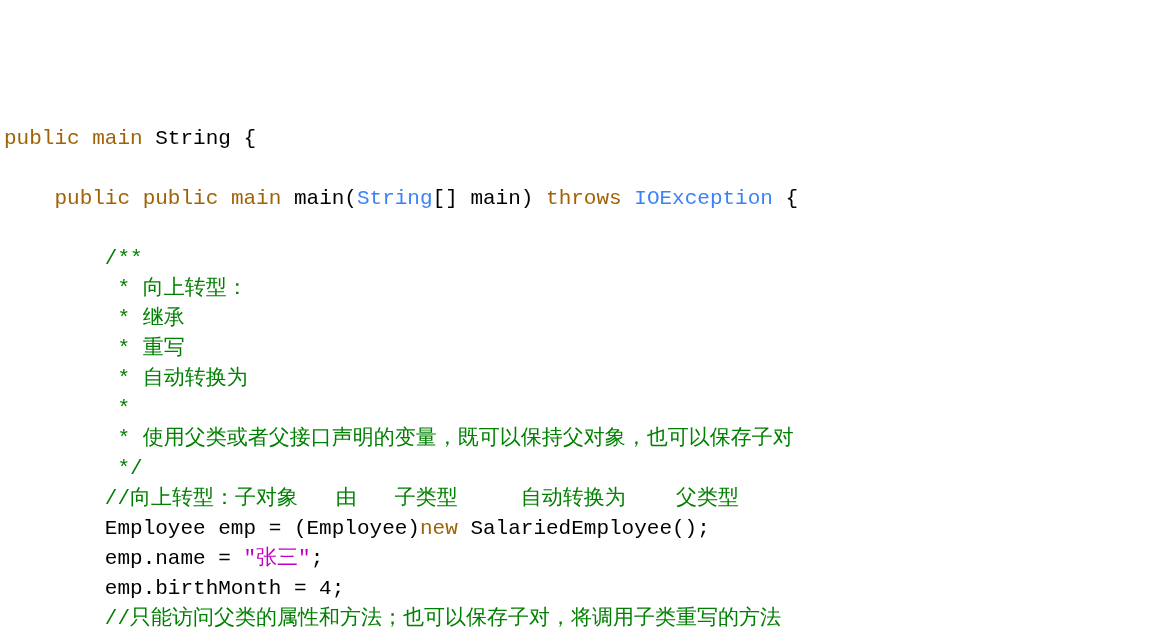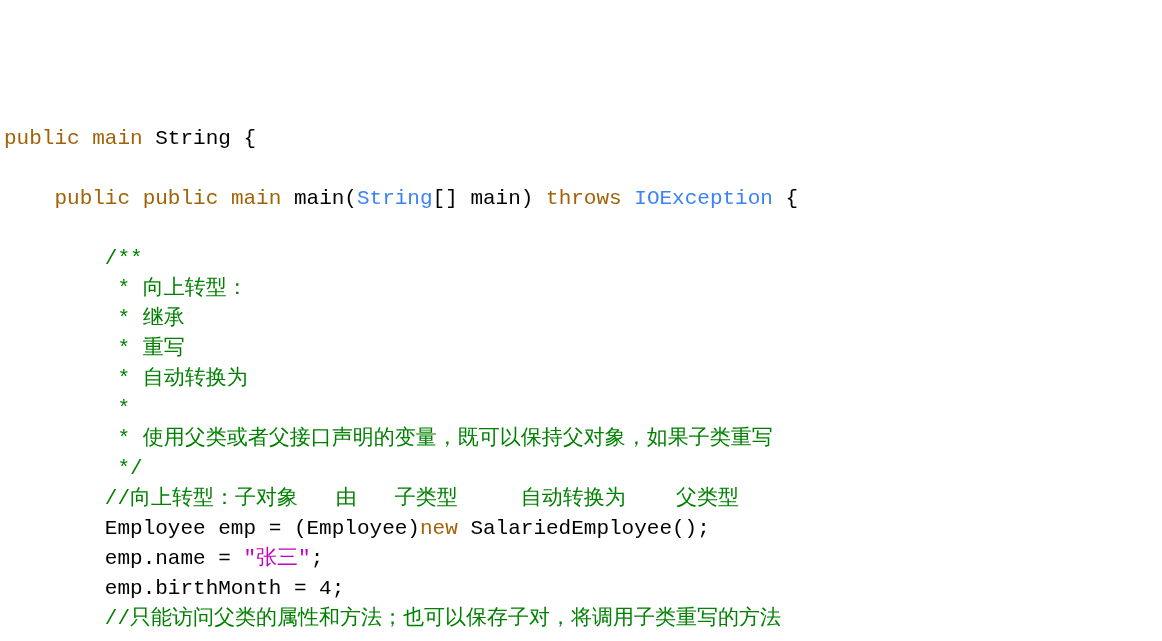--- a/index.html
+++ b/index.html
@@ -30,21 +30,21 @@
 <div><span><span class="kw">public</span> <span class="kw">main</span> <span class="ident">String</span> <span class="punct">{</span></span>
 
 <span>    <span class="kw">public</span> <span class="kw">public</span> <span class="kw">main</span> <span class="ident">main</span><span class="punct">(</span><span class="type">String</span><span class="punct">[]</span> <span class="ident">main</span><span class="punct">)</span> <span class="kw">throws</span> <span class="type">IOException</span> <span class="punct">{</span></span>
 
 <span class="comment">        <span>/**</span></span>
 <span class="comment">        <span> * 向上转型：</span></span>
 <span class="comment">        <span> * 继承</span></span>
 <span class="comment">        <span> * 重写</span></span>
 <span class="comment">        <span> * 自动转换为</span></span>
 <span class="comment">        <span> * </span></span>
-<span class="comment">        <span> * 使用父类或者父接口声明的变量，既可以保持父对象，如果子类重写</span></span>
+<span class="comment">        <span> * 使用父类或者父接口声明的变量，既可以保持父对象，也可以保存子对</span></span>
 <span class="comment">        <span> */</span></span>
 <span class="comment">        <span>//向上转型：子对象   由   子类型     自动转换为    父类型</span></span>
 <span>        <span class="ident">Employee</span> <span class="ident">emp</span> <span class="punct">=</span> <span class="punct">(</span><span class="ident">Employee</span><span class="punct">)</span><span class="kw">new</span> <span class="ident">SalariedEmployee</span><span class="punct">()</span><span class="punct">;</span></span>
 <span>        <span class="ident">emp.name</span> <span class="punct">=</span> <span class="str">"张三"</span><span class="punct">;</span></span>
 <span>        <span class="ident">emp.birthMonth</span> <span class="punct">=</span> <span class="ident">4</span><span class="punct">;</span></span>
 <span class="comment">        <span>//只能访问父类的属性和方法；也可以保存子对，将调用子类重写的方法</span></span>
 
 
 
 </div>

